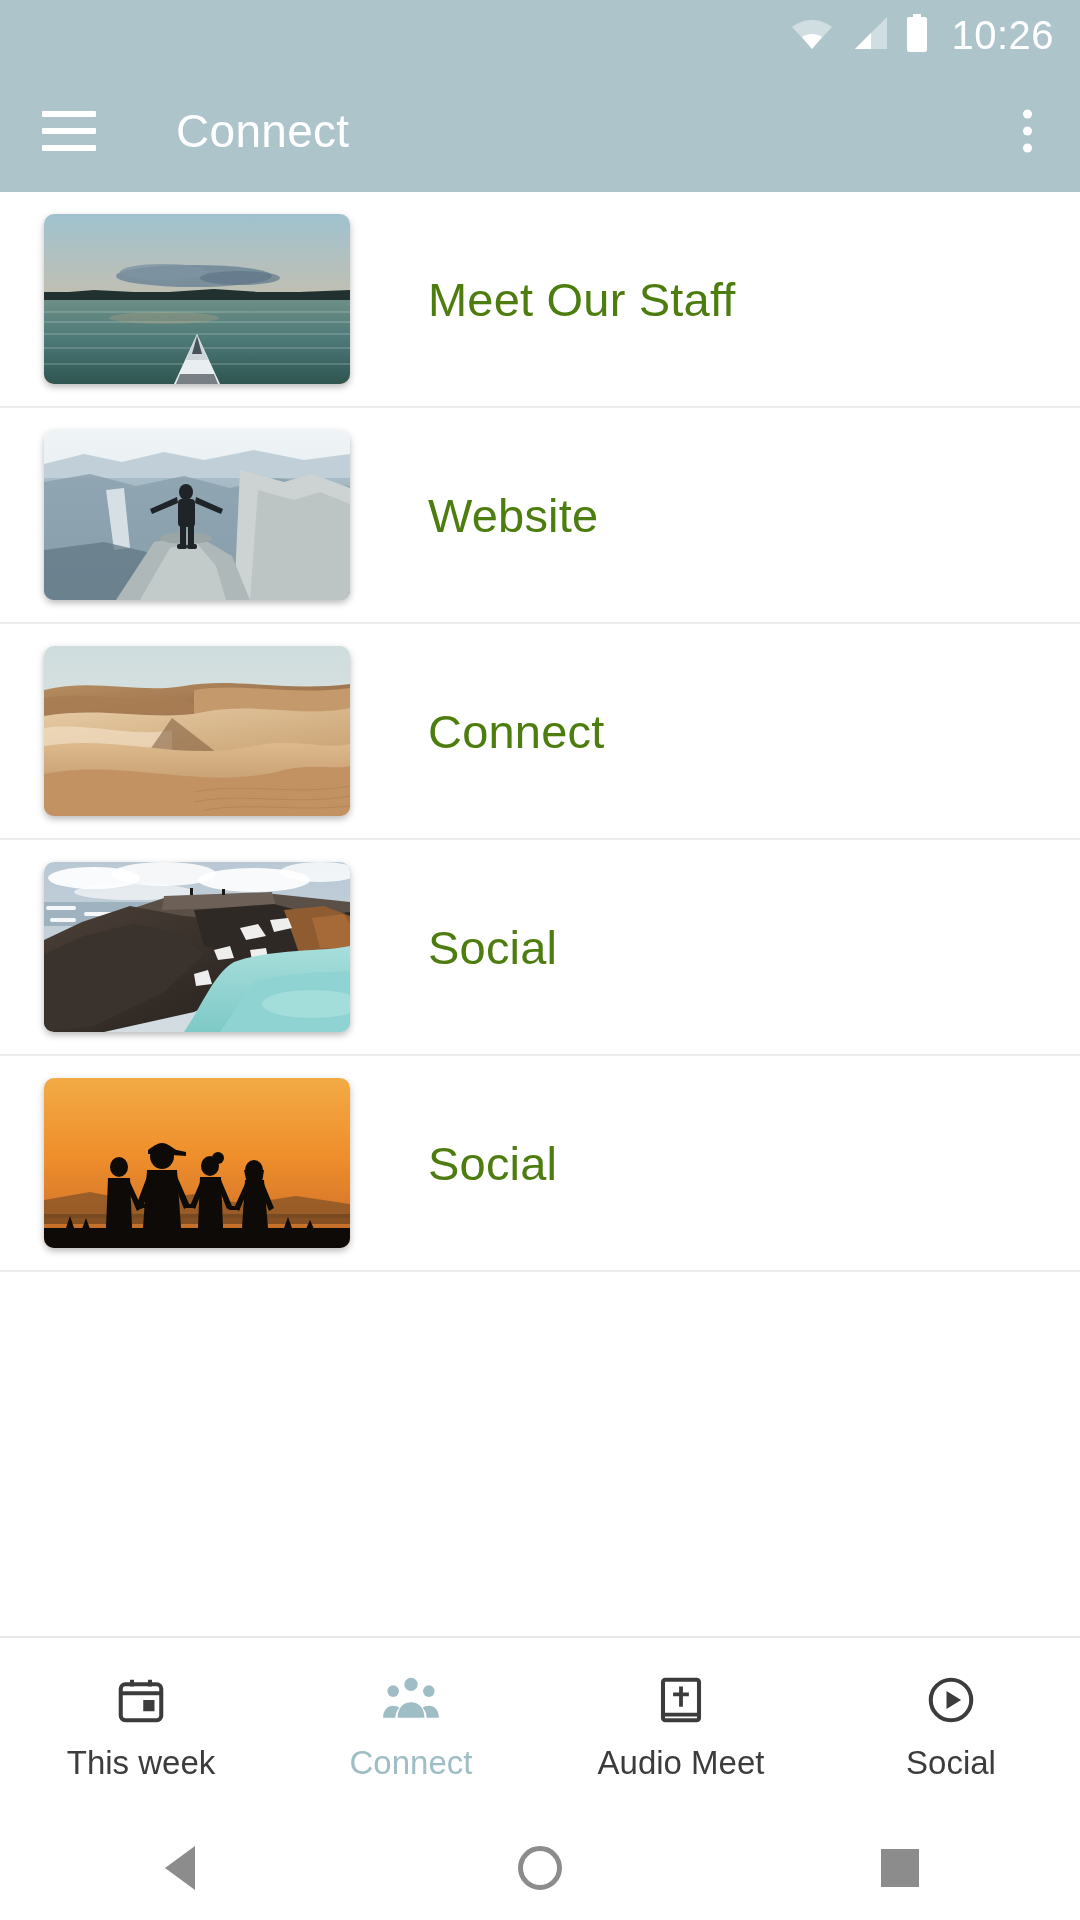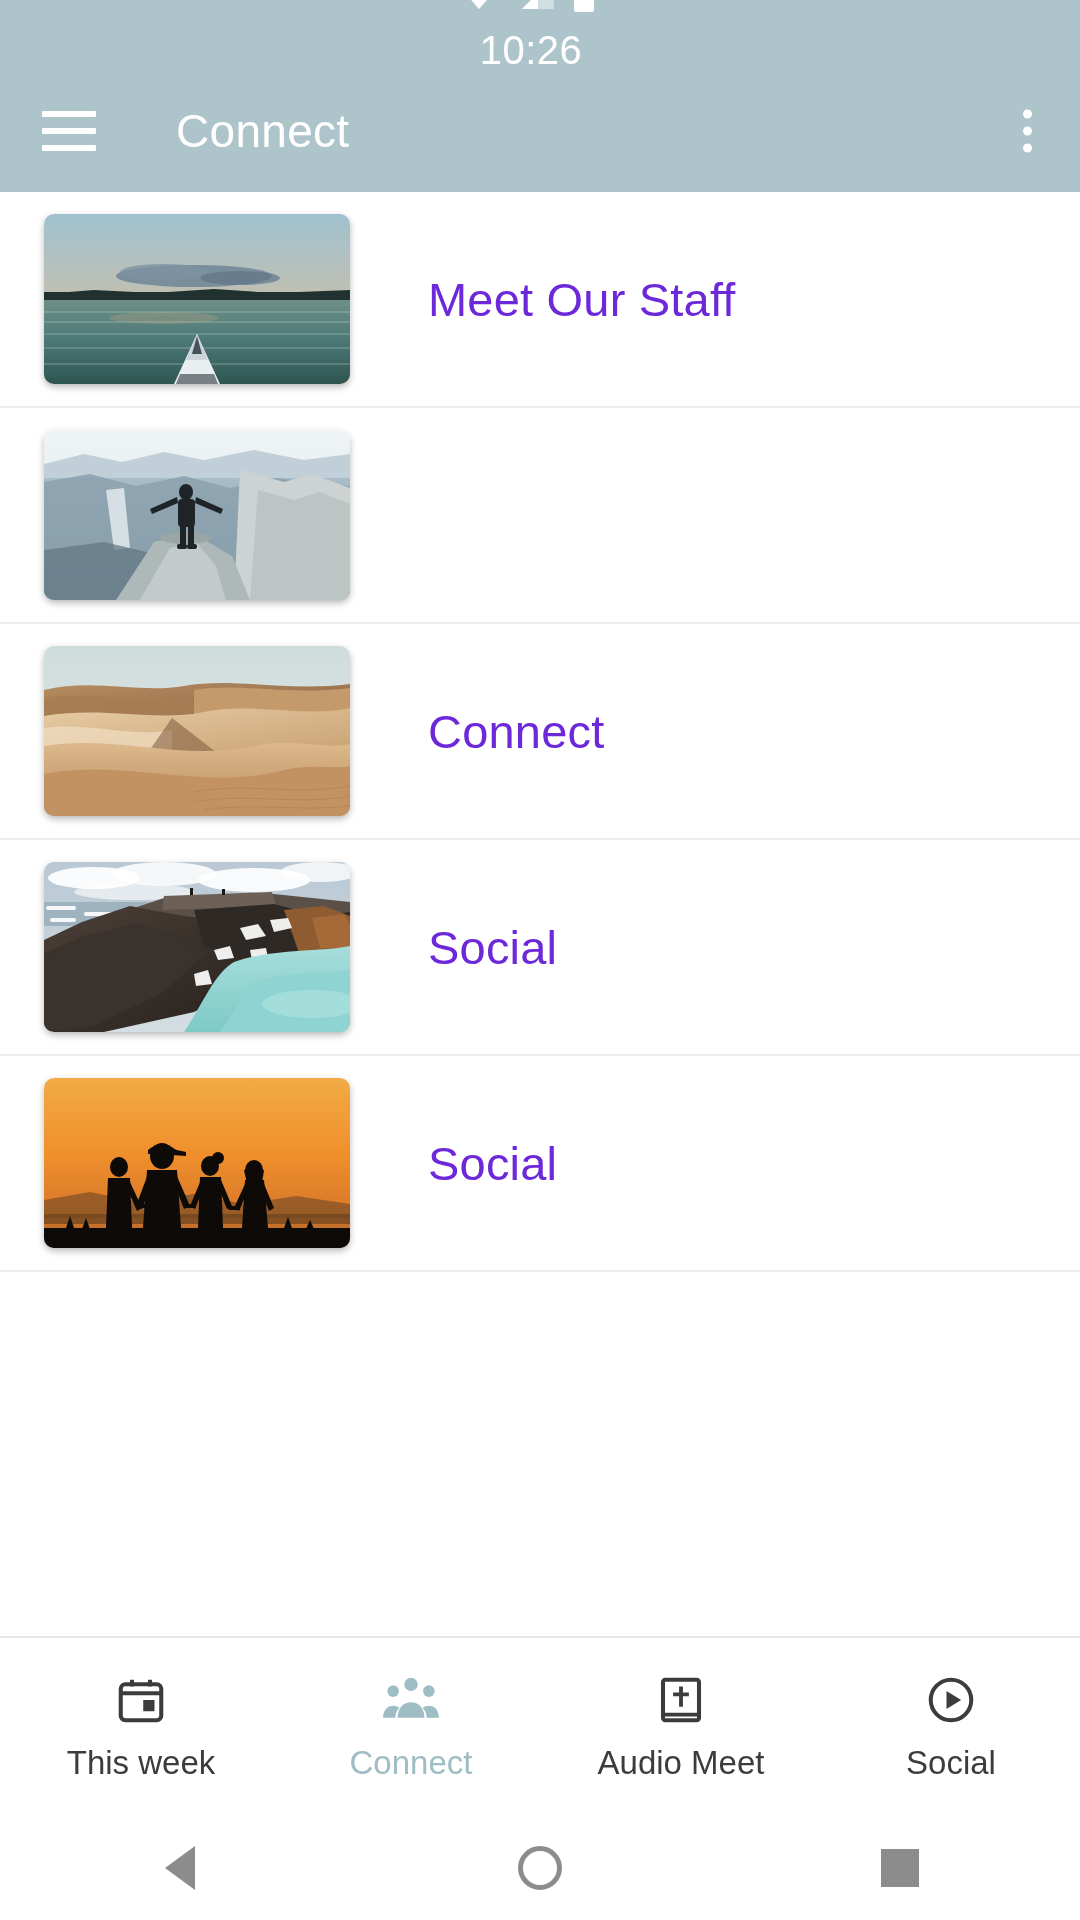--- a/index.html
+++ b/index.html
@@ -7,21 +7,21 @@
     width:1080px; height:1920px;
     font-family:"Liberation Sans", sans-serif;
     background:#ffffff;
     overflow:hidden;
   }
 
   
   .status-bar{
     height:70px; background:#aec4cb;
     display:flex; align-items:center; justify-content:flex-end;
-    padding-right:26px; gap:14px;flex-direction:column;
+    padding-right:26px; gap:14px;
   }
   .status-icons{ display:flex; align-items:center; gap:16px; }
   .status-time{
     color:#ffffff; font-size:40px; letter-spacing:0.5px;
     margin-left:8px; line-height:1;
   }
 
   
   .app-bar{
     height:122px; background:#aec4cb;
@@ -54,21 +54,21 @@
     border-bottom:2px solid #ececec; padding-left:44px;
     cursor:pointer; background:#fff;
   }
   .thumb{
     width:306px; height:170px; border-radius:10px;
     box-shadow:0 3px 7px rgba(0,0,0,0.28);
     overflow:hidden; flex:0 0 auto; position:relative;
   }
   .thumb svg{ display:block; width:100%; height:100%; }
   .item-label{
-    margin-left:78px; font-size:47px; color:#6d28d9;
+    margin-left:78px; font-size:47px; color:#4d7c0f;
     font-weight:400; letter-spacing:0.2px;
   }
 
   
   .bottom-nav{
     position:absolute; left:0; right:0; bottom:104px;
     height:180px; background:#ffffff;
     border-top:2px solid #e8e8e8;
     display:flex; align-items:center;
   }
@@ -210,20 +210,21 @@
           <rect x="134" y="69" width="17" height="28" rx="4"></rect>
           <path d="M134 73 L108 84 L106 79 L133 67 Z"></path>
           <path d="M151 73 L177 84 L179 79 L152 67 Z"></path>
           <rect x="136" y="95" width="6" height="22"></rect>
           <rect x="144" y="95" width="6" height="22"></rect>
           <rect x="133" y="114" width="10" height="5" rx="2"></rect>
           <rect x="143" y="114" width="10" height="5" rx="2"></rect>
         </g>
       </svg>
     </div>
+    <div class="item-label">Website</div>
   </div>
 
   <div class="list-item">
     <div class="thumb">
       <svg viewBox="0 0 306 170" preserveAspectRatio="none">
         <defs>
           <linearGradient id="g3sky" x1="0" y1="0" x2="0" y2="1">
             <stop offset="0%" stop-color="#cfdcdd"></stop>
             <stop offset="100%" stop-color="#e3eae6"></stop>
           </linearGradient>

